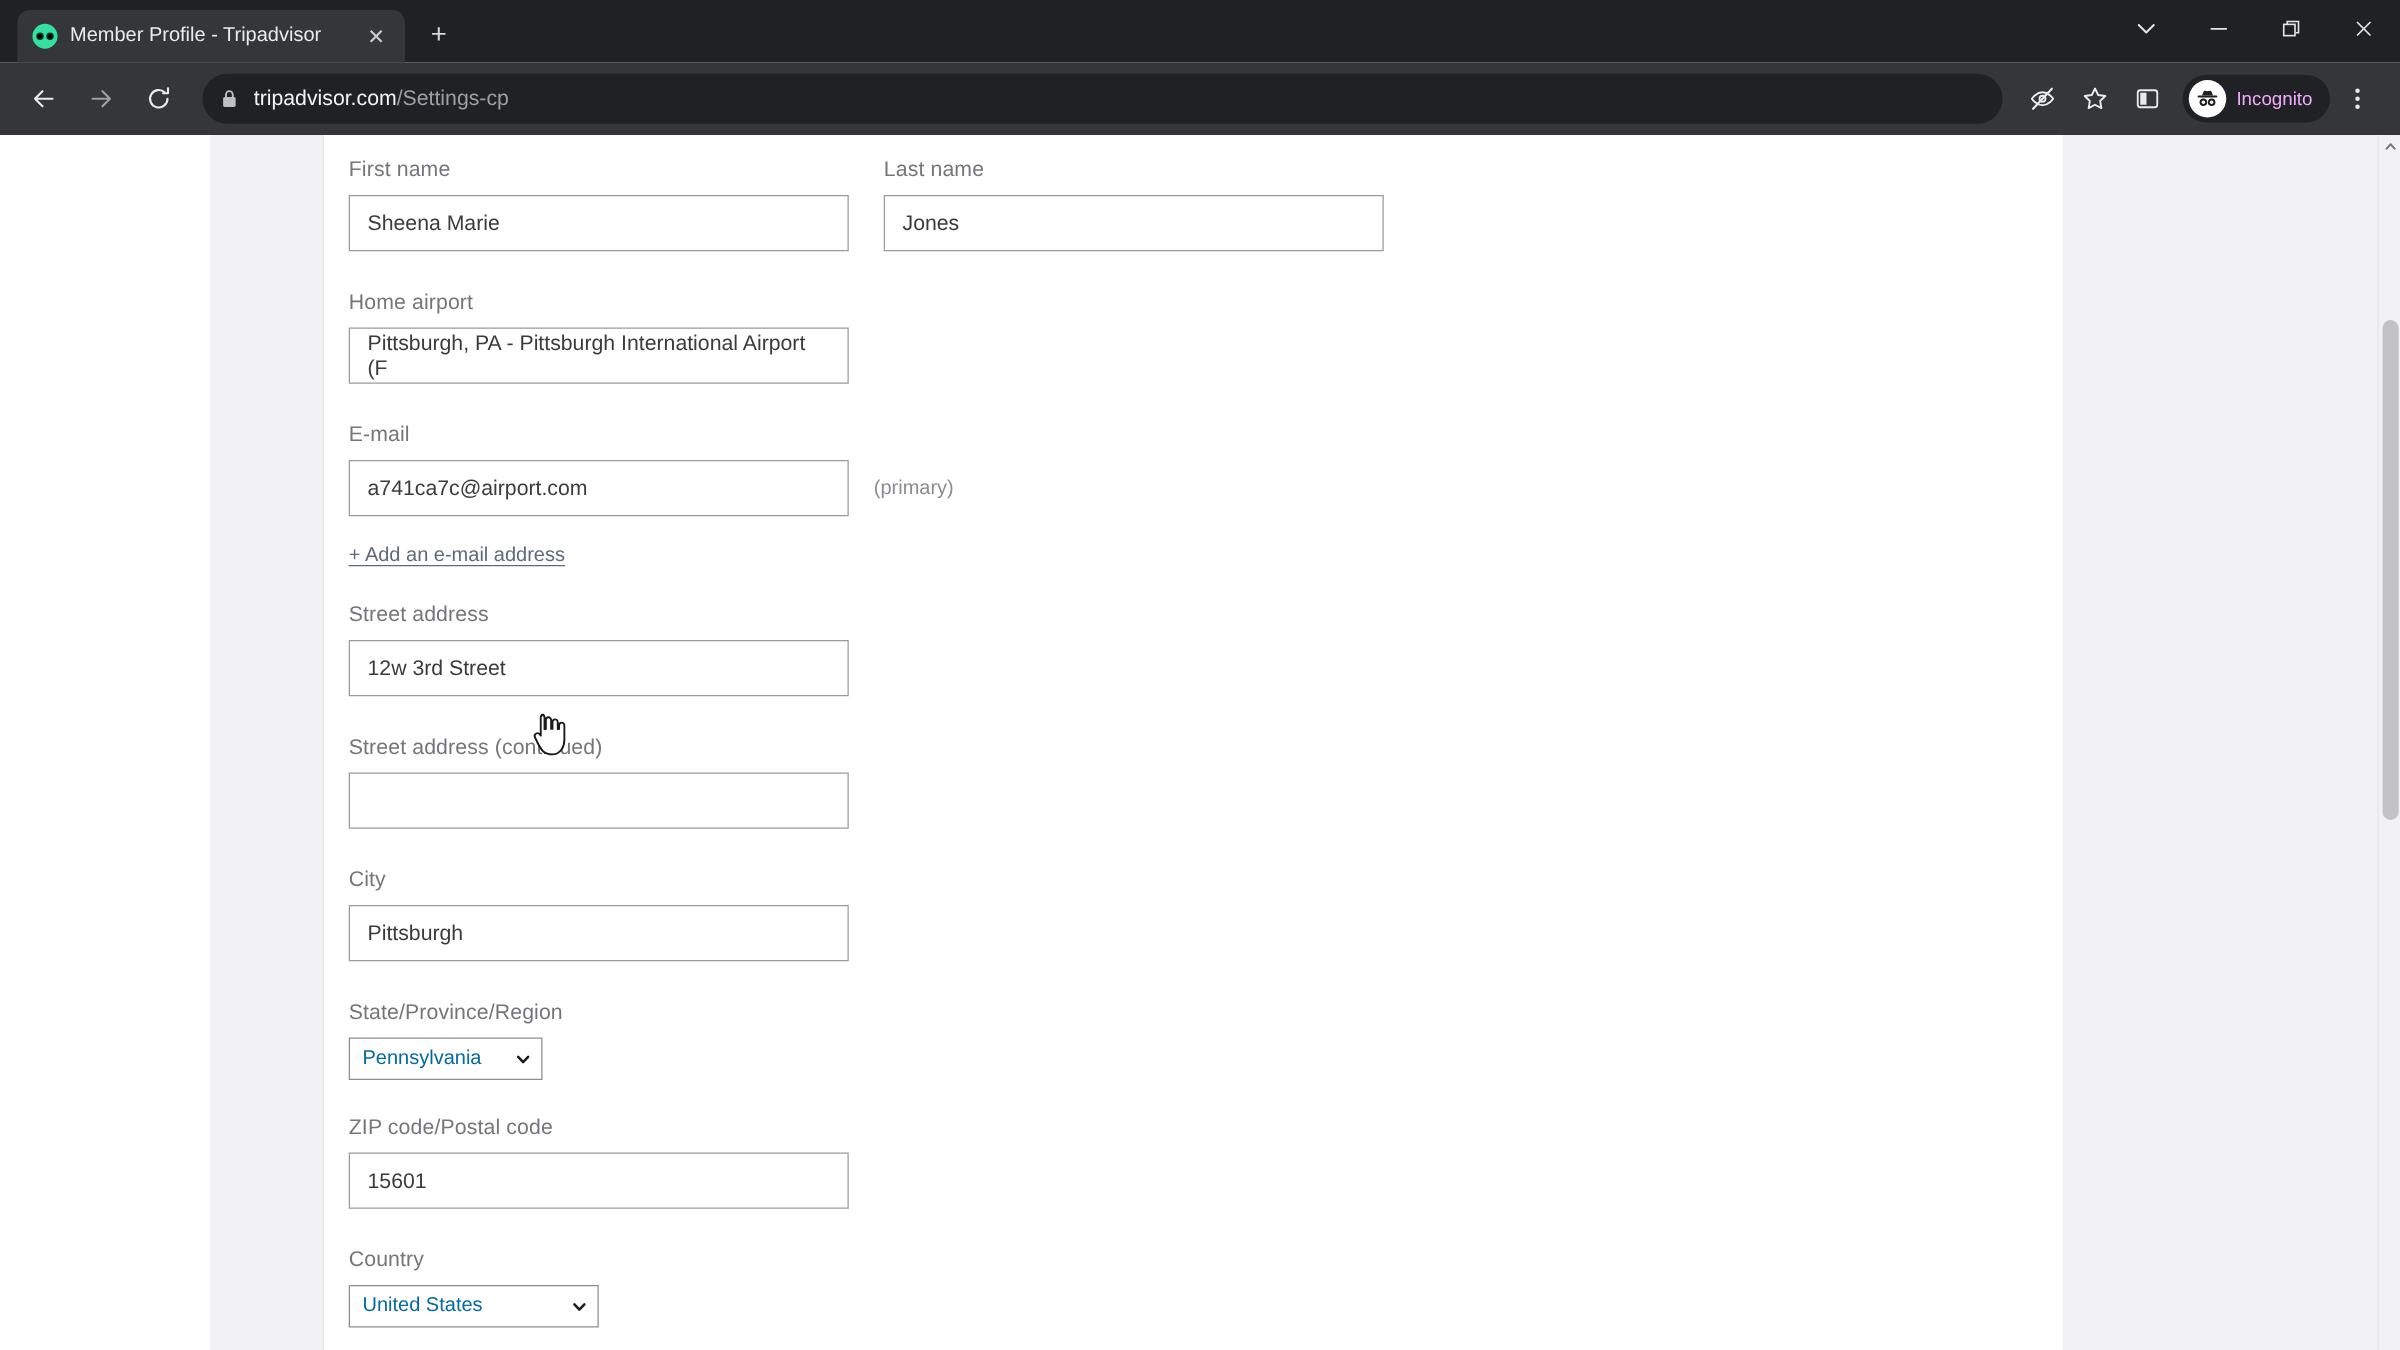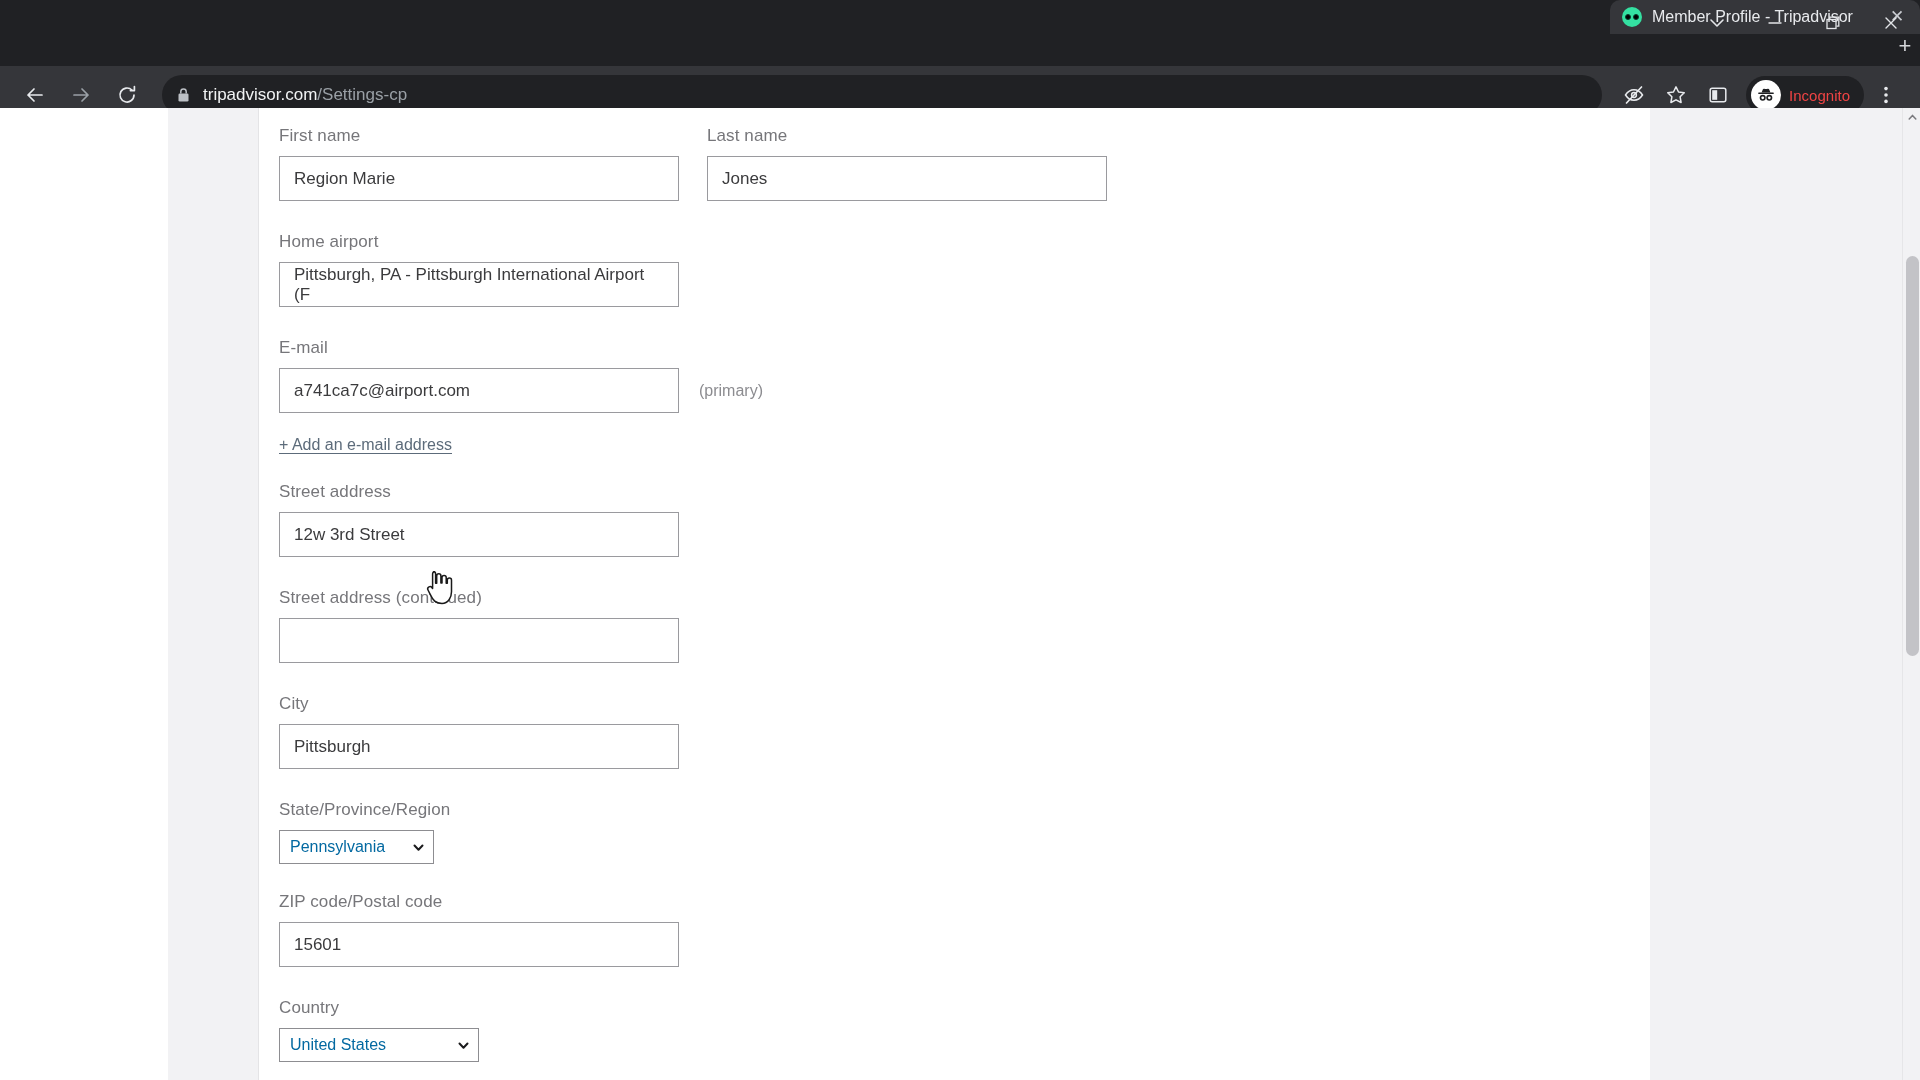--- a/index.html
+++ b/index.html
@@ -7,24 +7,23 @@
     width: 1920px; height: 1080px;
     overflow: hidden;
     font-family: "Liberation Sans", sans-serif;
     background: #ffffff;
   }
 
   
   .browser { width: 1920px; height: 1080px; position: relative; }
 
   .tabstrip {
-    height: 66px; background: #202124;
+    height: 50px; background: #202124;
     display: flex; align-items: flex-end;
     position: relative;
-    flex-direction: column;
   }
   .tab {
     margin-left: 14px;
     height: 42px; width: 310px;
     background: #35363a;
     border-radius: 10px 10px 0 0;
     display: flex; align-items: center;
     padding: 0 12px;
     gap: 10px;
   }
@@ -100,21 +99,21 @@
   .incognito-pill {
     height: 38px; border-radius: 19px; background: #202124;
     display: flex; align-items: center; gap: 8px;
     padding: 0 14px 0 5px; margin-left: 6px;
   }
   .incognito-av {
     width: 30px; height: 30px; border-radius: 50%;
     background: #ffffff;
     display: flex; align-items: center; justify-content: center;
   }
-  .incognito-pill span { color: #ef4444; font-size: 15px; }
+  .incognito-pill span { color: #f0abfc; font-size: 15px; }
 
   
   .viewport {
     position: absolute; top: 108px; left: 0;
     width: 1920px; height: 972px;
     background: #f2f2f4;
     overflow: hidden;
   }
   .page-left-gutter {
     position: absolute; top: 0; left: 0; width: 168px; height: 972px;
@@ -310,21 +309,21 @@
 
   <div class="viewport">
     <div class="page-left-gutter"></div>
 
     <div class="card">
       <div class="form">
 
         <div class="row">
           <div class="field">
             <div class="label">First name</div>
-            <div class="input">Region Marie</div>
+            <div class="input">Sheena Marie</div>
           </div>
           <div class="field">
             <div class="label">Last name</div>
             <div class="input">Jones</div>
           </div>
         </div>
 
         <div class="gap-a"></div>
 
         <div class="field">

